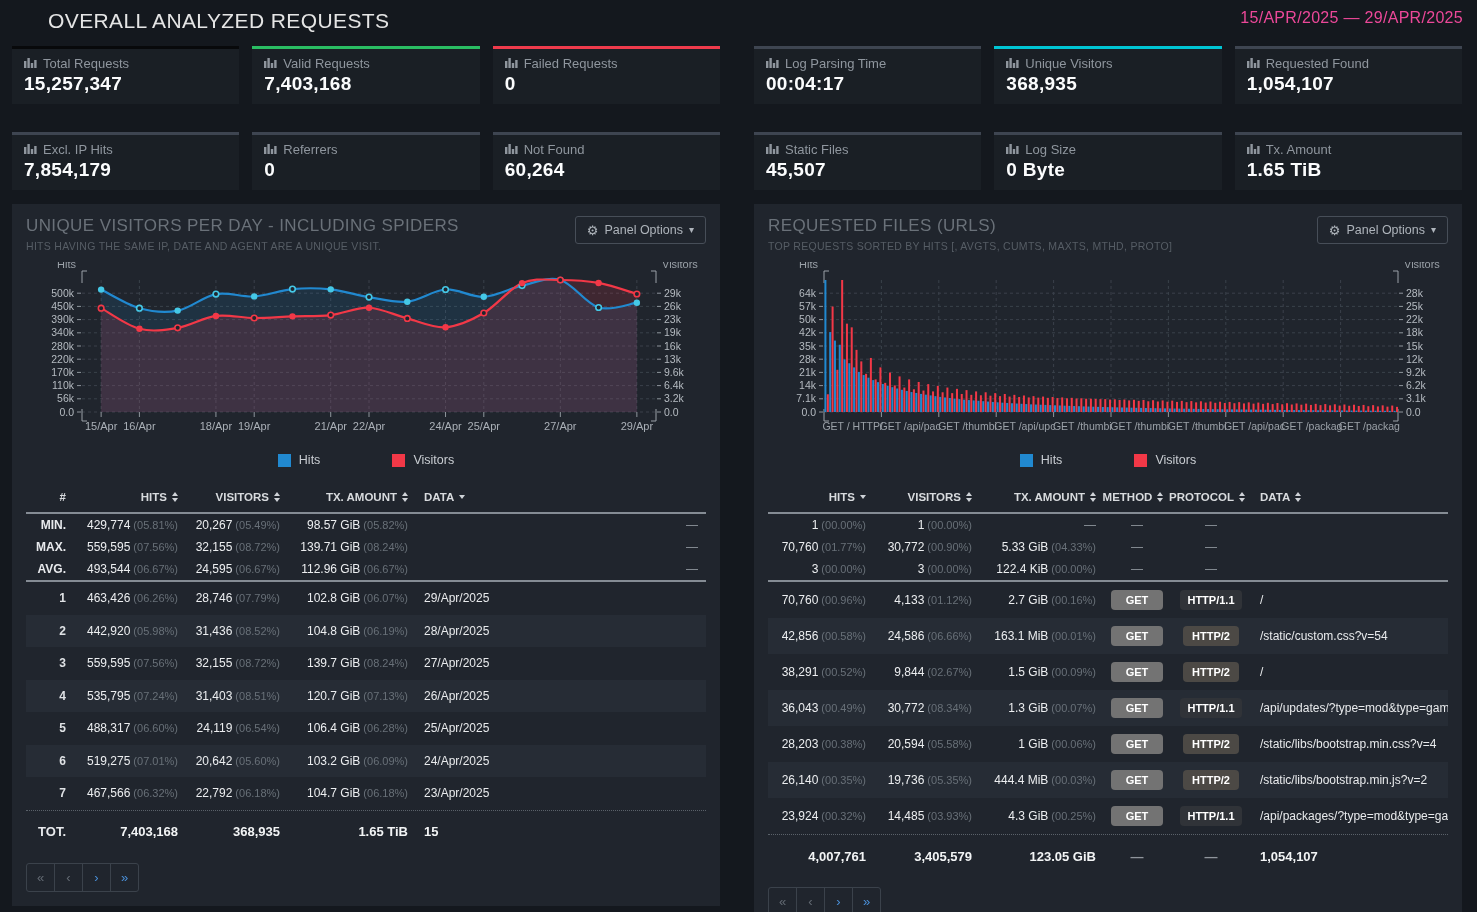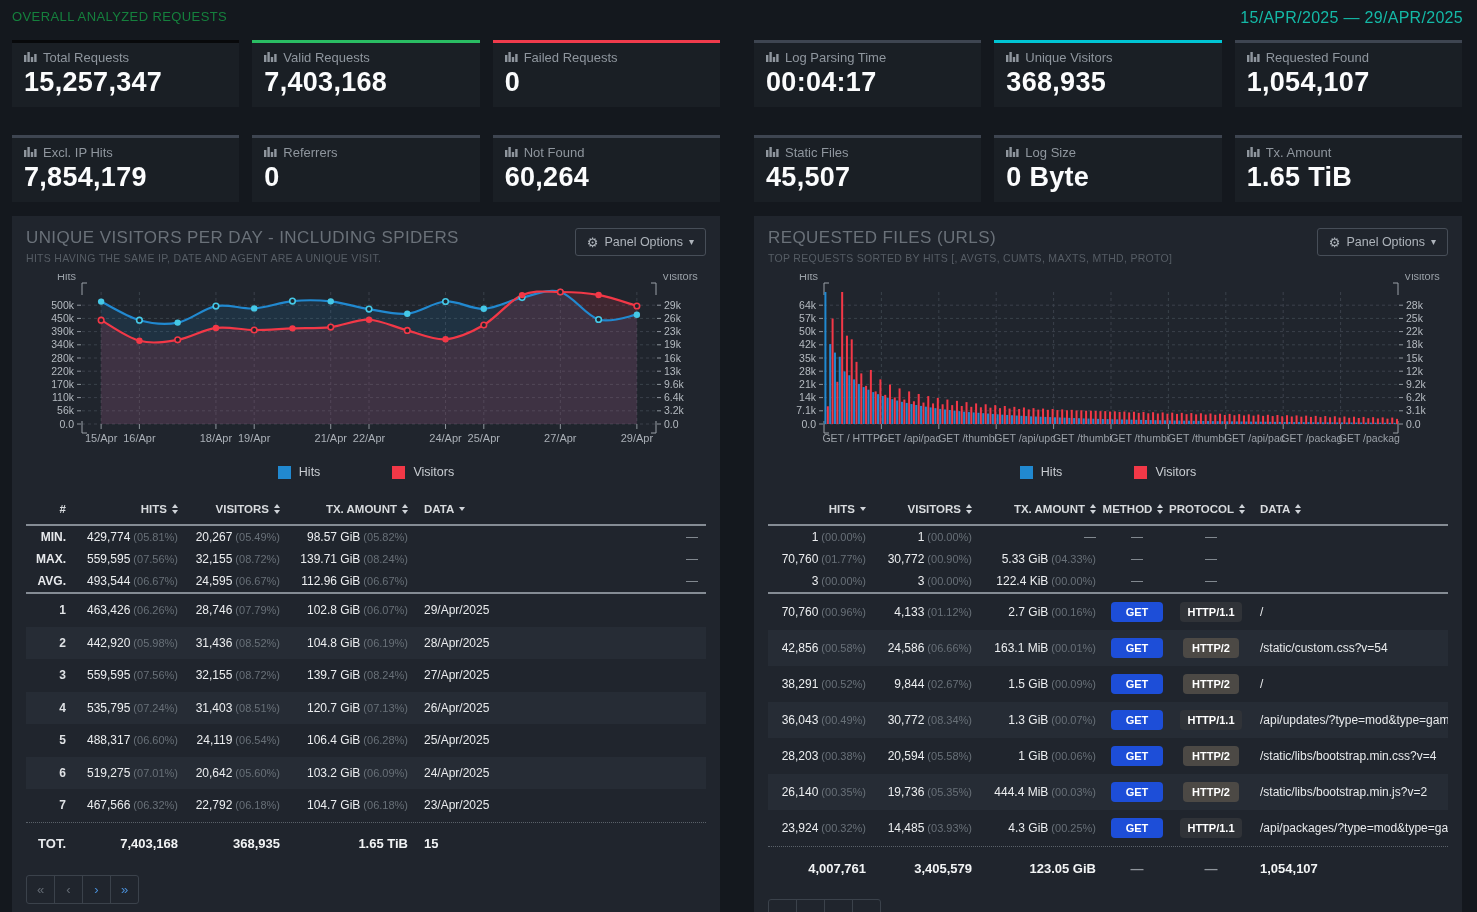--- a/index.html
+++ b/index.html
@@ -1,27 +1,27 @@
 <!DOCTYPE html>
 <html><head>
 <meta charset="utf-8">
 <style>
   html,body{margin:0;padding:0;overflow:hidden;}
   body{width:1477px;height:912px;background:#14181e;color:#e6e8ea;
        font-family:"Liberation Sans",sans-serif;}
   svg text{font-family:"Liberation Sans",sans-serif;}
   .top-header{display:flex;justify-content:space-between;align-items:flex-start;padding:9px 14px 0 12px;}
-  .page-title{font-size:13px;color:#15803d;letter-spacing:.4px;}
-  .date-range{font-size:16px;color:#14b8a6;letter-spacing:.3px;}
+  .page-title{font-size:21px;color:#e5e5e5;letter-spacing:.4px;margin-left:36px;}
+  .date-range{font-size:16px;color:#ec4899;letter-spacing:.3px;}
   .stats-row{display:flex;gap:34px;padding:13px 12px 0;}
   .stats-group{width:708px;display:grid;grid-template-columns:1fr 1fr 1fr;gap:28px 13px;}
   .stat-card{background:#1a1f25;border-top:3px solid #3e4551;padding:7px 12px 9px;box-sizing:border-box;}
   .stat-label{font-size:13px;color:#8f969e;display:flex;align-items:center;gap:6px;white-space:nowrap;}
   .stat-label svg{flex:0 0 auto;}
-  .stat-value{font-size:27px;font-weight:700;color:#fbfcfd;margin-top:2px;letter-spacing:.3px;}
+  .stat-value{font-size:19px;font-weight:700;color:#fbfcfd;margin-top:2px;letter-spacing:.3px;}
   .panels{display:flex;gap:34px;padding:14px 12px 0;align-items:flex-start;}
   .panel{position:relative;background:#20252d;width:708px;box-sizing:border-box;padding:12px 14px 16px;}
   #panel-visitors{height:702px;}
   #panel-requests{height:717px;}
   .panel-title{font-size:17px;color:#6a7179;letter-spacing:.4px;}
   .panel-subtitle{font-size:10.5px;color:#565d65;margin-top:4px;letter-spacing:.3px;}
   .panel-options-btn{position:absolute;top:12px;right:14px;border:1px solid #474e58;background:transparent;
       color:#aeb4bb;font-size:12.5px;padding:6px 11px;border-radius:3px;display:flex;align-items:center;gap:6px;
       cursor:pointer;font-family:inherit;}
   .panel-options-btn .gear{font-size:13px;line-height:1;}
@@ -53,21 +53,21 @@
   .cell.center{text-align:center;padding:0;}
   .num{color:#eceef0;}
   .pct{color:#687078;font-size:11px;margin-left:3px;}
   .s-label{font-weight:700;color:#e8eaed;text-align:right;padding-right:8px;}
   .idx{font-weight:700;color:#dfe2e5;text-align:right;padding-right:8px;}
   .dash{color:#8f959c;}
   .url{color:#e8eaec;font-size:12px;}
   .t-row{height:42px;font-weight:700;font-size:13px;border-top:1px dotted #5a6169;color:#f2f4f5;}
   .t-row .num{color:#f2f4f5;}
   .badge{display:inline-block;font-weight:700;font-size:11px;color:#fff;border-radius:4px;padding:4px 0;text-align:center;}
-  .badge.method{background:#1d4ed8;width:52px;}
+  .badge.method{background:#737373;width:52px;}
   .badge.http11{background:#303338;width:62px;}
   .badge.http2{background:#4c4945;width:56px;}
   .pager{display:inline-flex;margin:10px 0 0 0;}
   .pager button{width:29px;height:29px;background:transparent;border:1px solid #3b424b;color:#636a73;
       font-size:13px;cursor:pointer;margin-left:-1px;font-family:inherit;padding:0;}
   .pager button:first-child{border-radius:3px 0 0 3px;margin-left:0;}
   .pager button:last-child{border-radius:0 3px 3px 0;}
   .pager button.on{color:#4a90d9;}
 </style>
 </head>

